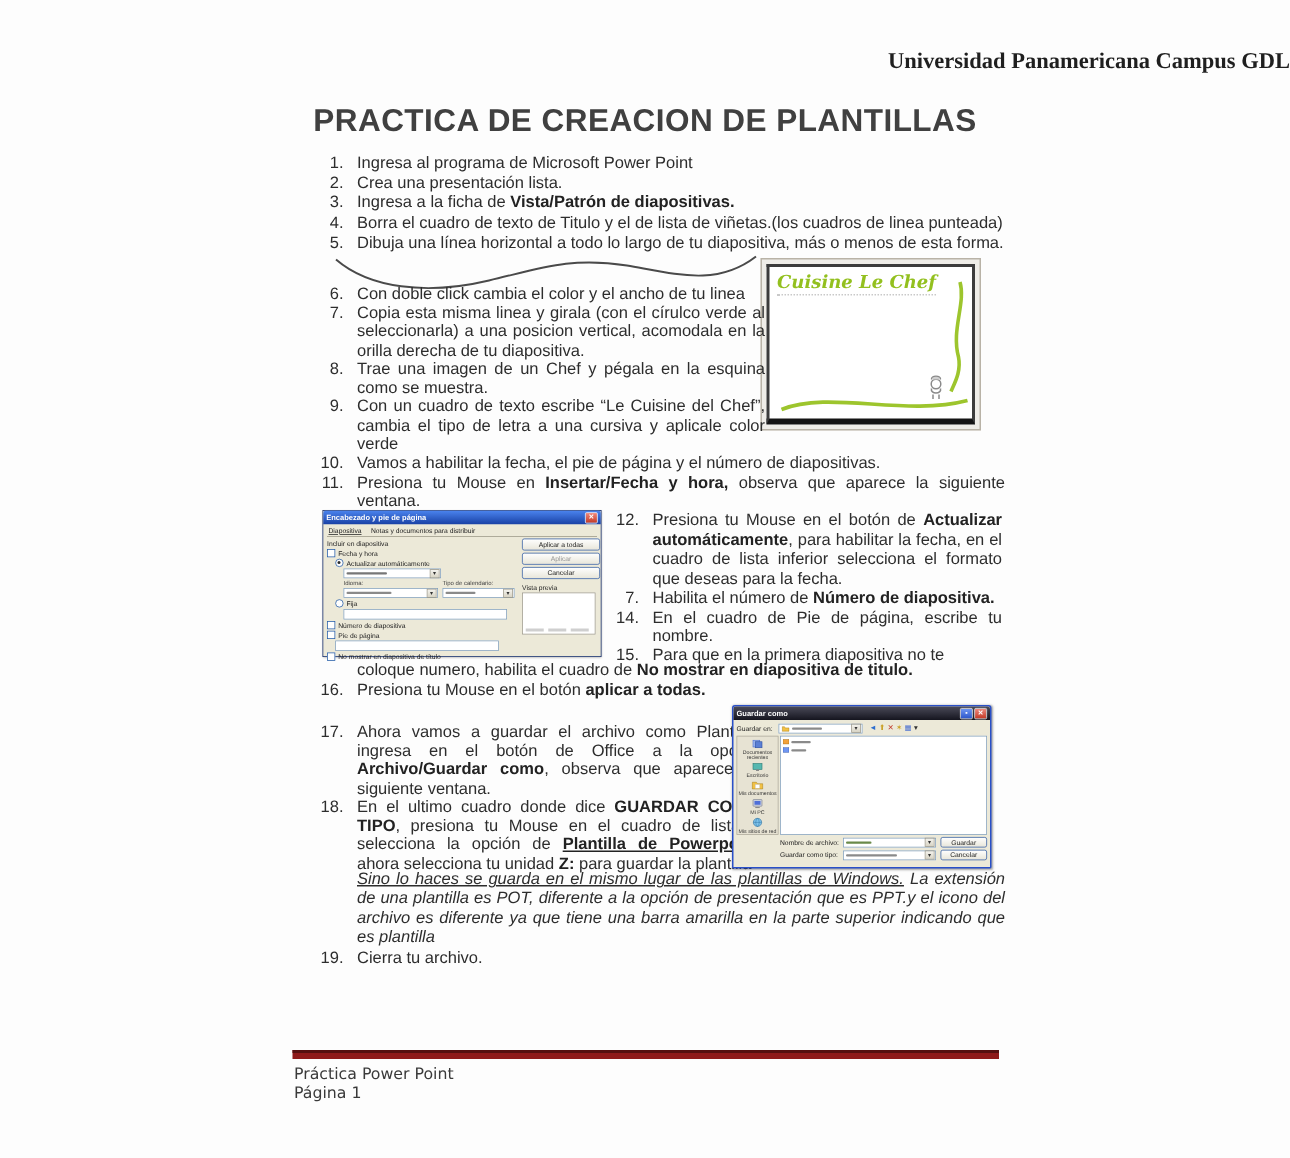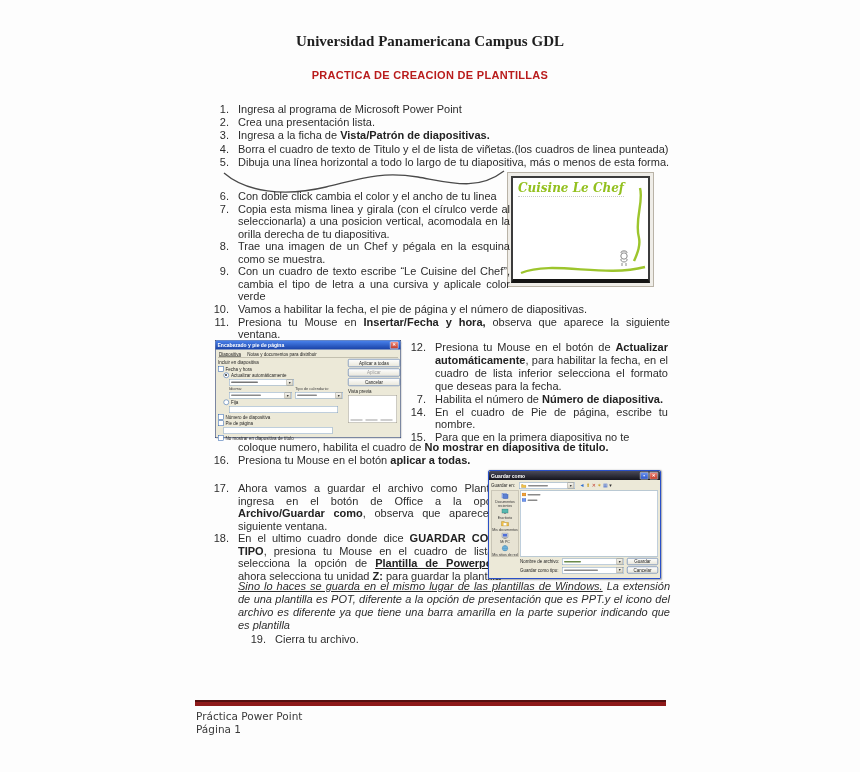--- a/index.html
+++ b/index.html
@@ -1,21 +1,21 @@
 <!DOCTYPE html>
 <html><head>
 <meta charset="utf-8">
 <style>
   html,body{margin:0;padding:0;background:#fdfdfd;}
   .page{position:relative;width:860px;height:772px;background:#fdfdfd;overflow:hidden;
         font-family:"Liberation Sans",sans-serif;color:#2d2d2d;}
-  .univ{position:absolute;top:33px;left:0;width:100%;text-align:center;
+  .univ{position:absolute;top:33px;left:0;width:100%;text-align:right;
         font-family:"Liberation Serif",serif;font-weight:bold;font-size:15px;color:#1f1f1f;}
   .doctitle{position:absolute;top:69px;left:0;width:100%;text-align:center;
-        font-weight:bold;font-size:11px;letter-spacing:.3px;color:#b91c1c;}
+        font-weight:bold;font-size:21px;letter-spacing:.3px;color:#404040;}
   .list{position:absolute;font-size:11px;}
   .li{display:flex;}
   .num{flex:0 0 19px;width:19px;text-align:right;white-space:nowrap;}
   .txt{flex:1;margin-left:9px;text-align:justify;}
   .lhA .li{line-height:13.2px;}
   .lhB .li{line-height:12.5px;}
   .lhC .li{line-height:12.9px;}
   b{font-weight:bold;color:#222;}
   .u{text-decoration:underline;}
   .note{position:absolute;left:238px;top:580px;width:432px;font-size:11px;line-height:12.9px;
@@ -409,21 +409,21 @@
           </div>
         </div>
       </div>
     </div>
   </div>
 
   <div class="note">
     <span class="u">Sino lo haces se guarda en el mismo lugar de las plantillas de Windows.</span><span> La extensión de una plantilla es POT, diferente a la opción de presentación que es PPT.y el icono del archivo es diferente ya que tiene una barra amarilla en la parte superior indicando que es plantilla</span>
   </div>
 
-  <div class="list lhC" style="left:210px;top:633px;width:460px;margin-left:37px;">
+  <div class="list lhC" style="left:210px;top:633px;width:460px;">
     <div class="li">
         <span class="num">19.</span>
         <span class="txt">Cierra tu archivo.</span>
       </div>
   </div>
 
   <div class="rule"></div>
   <div class="foot">
     <div>Práctica Power Point</div>
     <div>Página 1</div>

